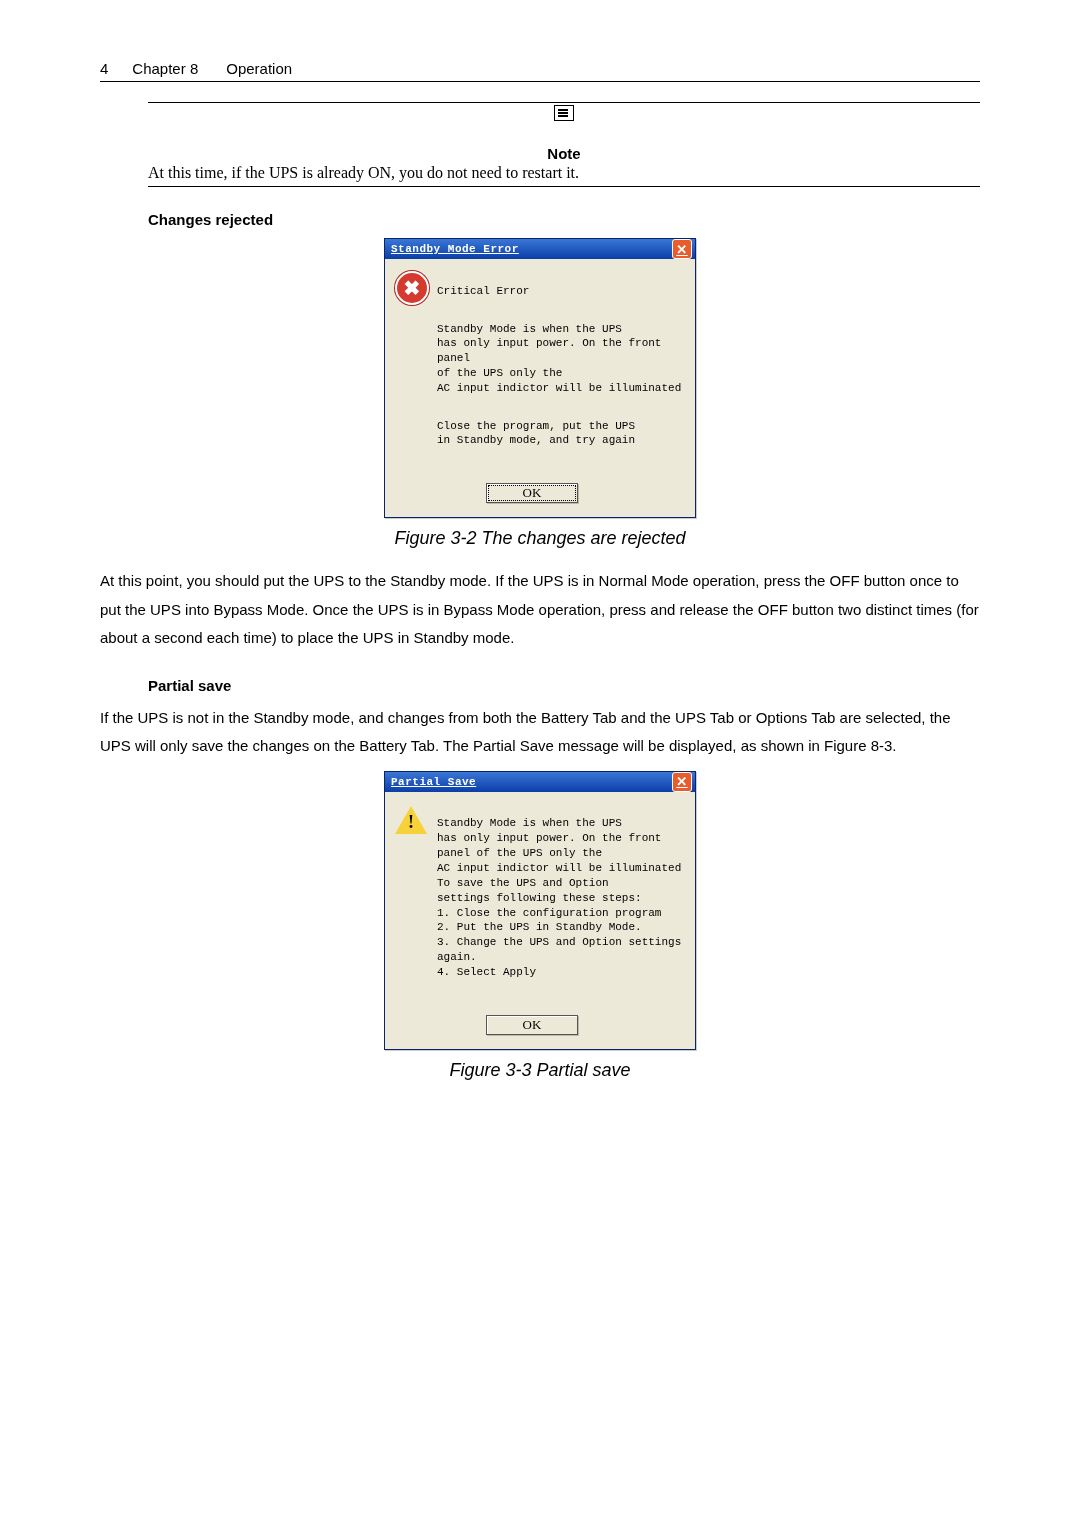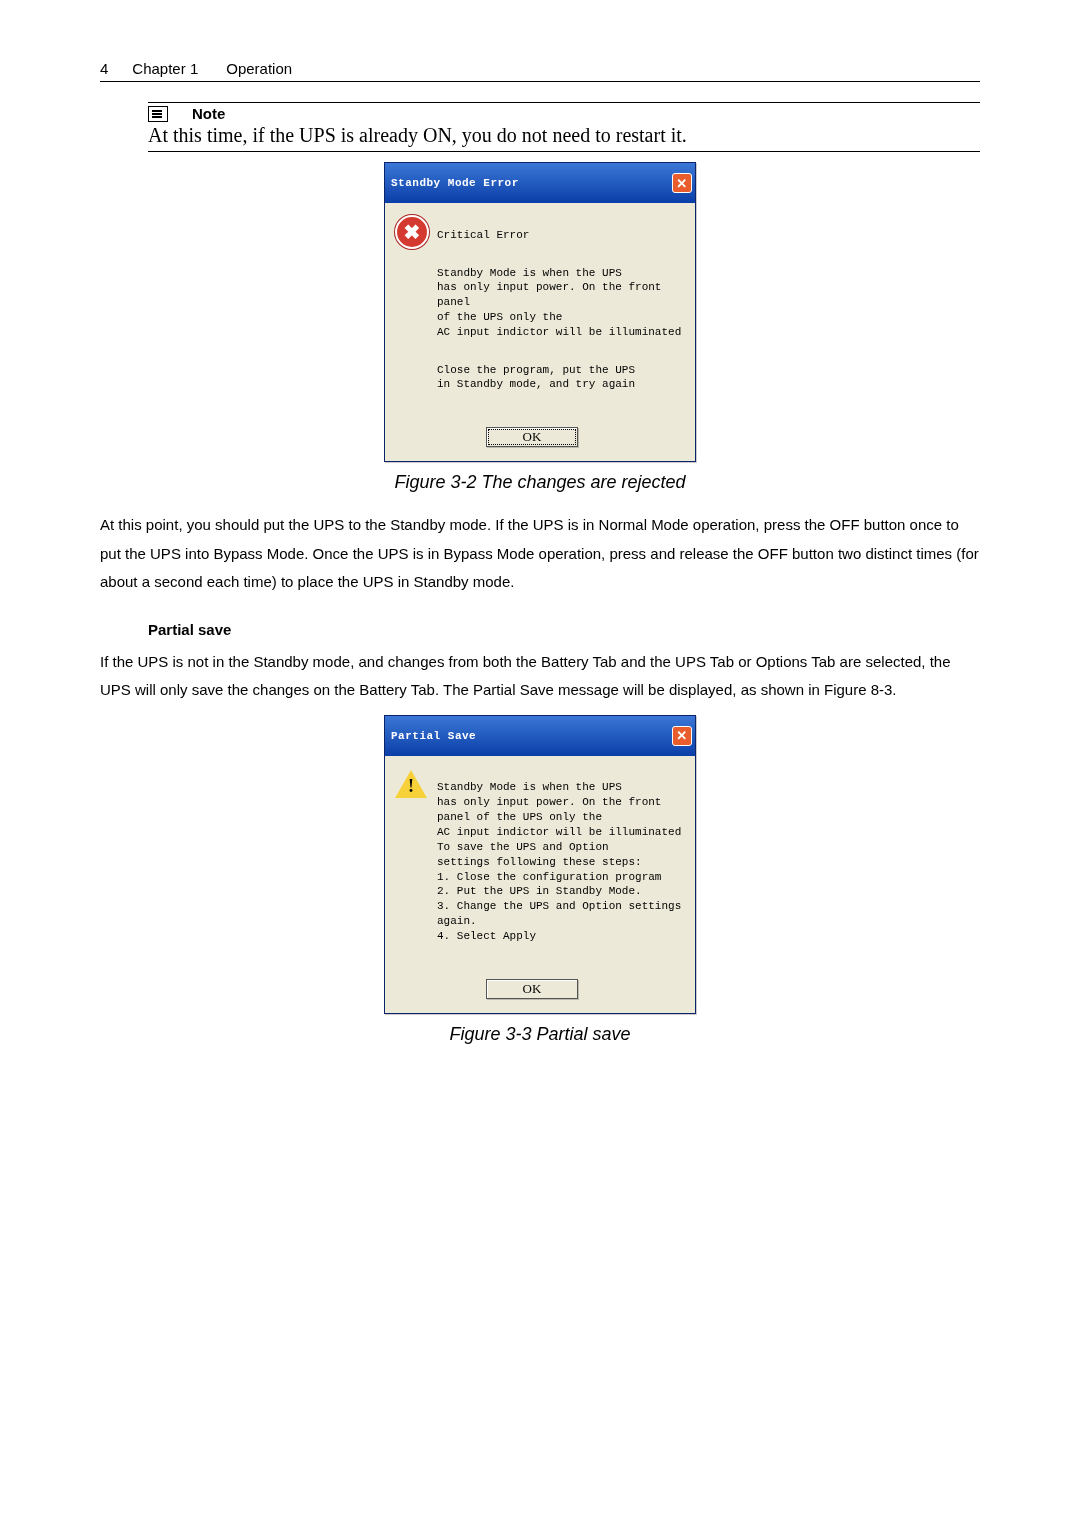--- a/index.html
+++ b/index.html
@@ -21,37 +21,38 @@
   }
   .header-line .pnum { margin-right: 24px; }
   .hr { border-top: 1.5px solid #000; margin-bottom: 20px; }
   .hr2 { border-top: 1.5px solid #000; margin-top: 2px; margin-bottom: 2px;}
   .indent { margin-left: 48px; }
   .note-row {
     display: flex;
     align-items: center;
     gap: 24px;
     margin-bottom: 2px;
+    flex-direction: column;
   }
   .note-icon {
     width: 18px; height: 14px;
     border: 1.5px solid #000;
     position: relative;
   }
   .note-icon::after {
     content: "";
     position: absolute;
     left: 3px; top: 3px; width: 10px; height: 2px;
     background: #000;
     box-shadow: 0 3px 0 #000, 0 6px 0 #000;
   }
   .note-label { font-weight: bold; }
   .note-text {
     font-family: "Times New Roman", Times, serif;
-    font-size: 20px;
+    font-size: 16px;
     margin: 2px 0 4px 0;
   }
   .section-title {
     font-weight: bold;
     margin: 24px 0 10px 0;
   }
   .body-text {
     line-height: 1.9;
     margin: 0 0 10px 0;
   }
@@ -71,26 +72,27 @@
     border: 1px solid #0a246a;
     background: #ece9d8;
     font-family: "Courier New", monospace;
     font-size: 11px;
     box-shadow: 1px 1px 0 rgba(0,0,0,0.2);
   }
   .titlebar {
     display: flex;
     align-items: center;
     justify-content: space-between;
-    height: 40px;
+    height: 20px;
     padding: 0 3px 0 6px;
     background: linear-gradient(to bottom, #3b77d6, #0a3ea8);
     color: #fff;
     font-weight: bold;
     letter-spacing: 0.5px;
+    text-decoration: underline;
   }
   .closebtn {
     width: 18px; height: 18px;
     background: #e85d2b;
     border: 1px solid #fff;
     border-radius: 3px;
     display: flex;
     align-items: center;
     justify-content: center;
     color: #fff;
@@ -162,34 +164,35 @@
   }
   .okbtn.dotted { outline: 1px dotted #000; outline-offset: -3px; }
 </style>
 </head>
 <body>
 
 <div class="page">
 
   <div class="header-line">
     <span class="pnum">4</span>
-    <span>Chapter 1</span>
+    <span>Chapter 8</span>
     <span style="margin-left:28px">Operation</span>
   </div>
   <div class="hr"></div>
 
   <div class="indent">
     <div class="hr2"></div>
     <div class="note-row">
       <span class="note-icon"></span>
       <span class="note-label">Note</span>
     </div>
     <div class="note-text">At this time, if the UPS is already ON, you do not need to restart it.</div>
     <div class="hr2"></div>
 
+    <div class="section-title">Changes rejected</div>
   </div>
 
 
   <div class="dialog-wrap">
     <div class="dialog">
       <div class="titlebar">
         <span>Standby Mode Error</span>
         <span class="closebtn">✕</span>
       </div>
       <div class="dialog-body">

